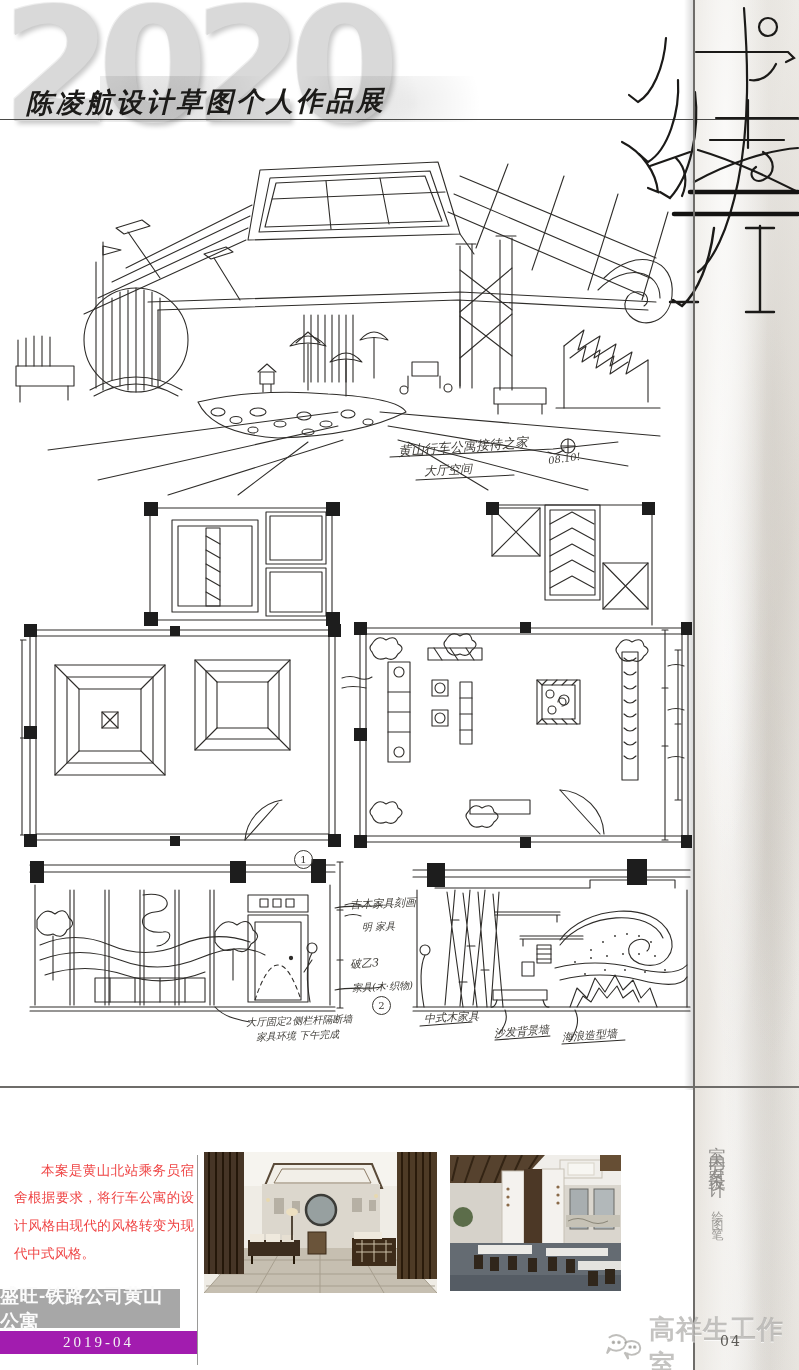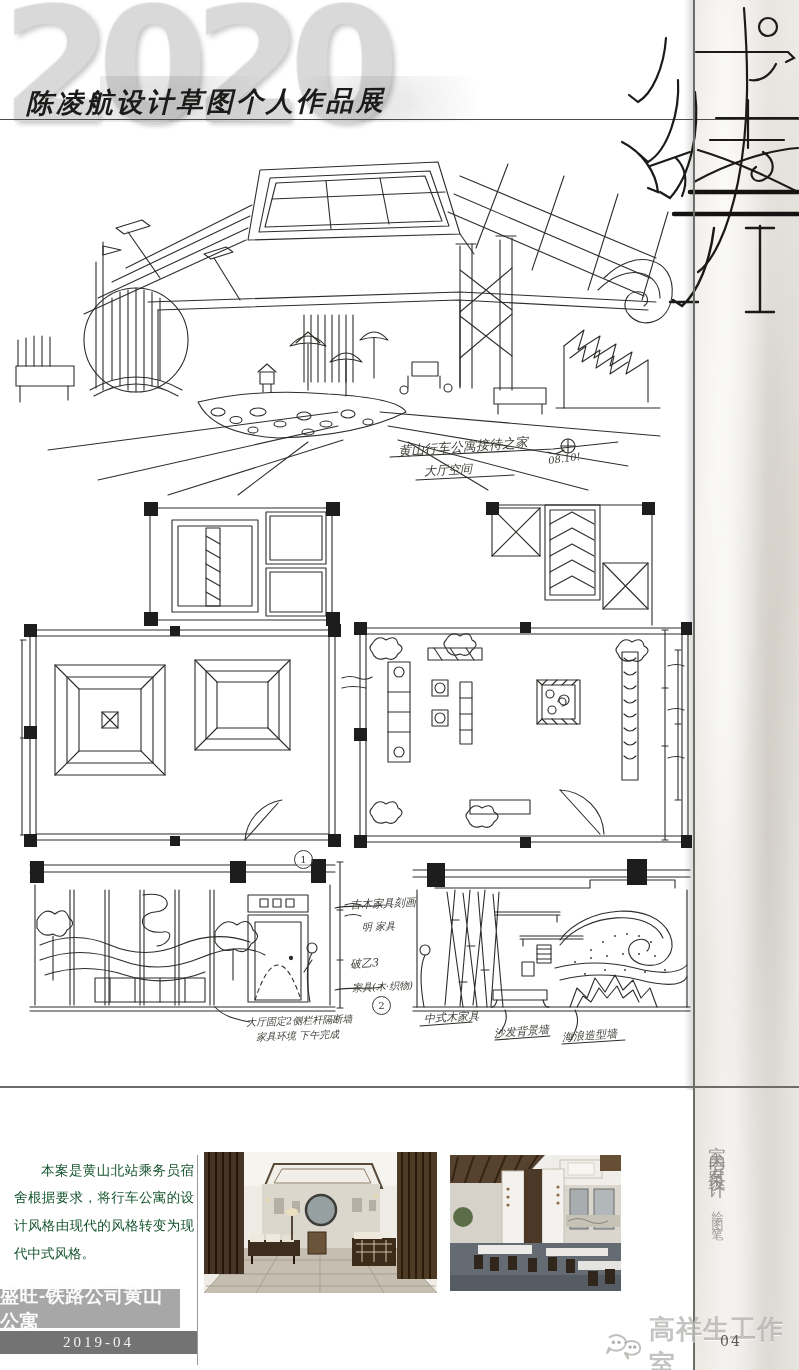--- a/index.html
+++ b/index.html
@@ -43,26 +43,26 @@
   .plans{left:20px;top:500px;}
   .elevs{left:15px;top:850px;}
 
   .hand{position:absolute;font-family:"DejaVu Serif",serif;font-style:italic;color:#3f3d38;}
   .badge{position:absolute;width:17px;height:17px;border:1.4px solid #3a3834;border-radius:50%;
     font-size:10px;color:#3a3834;display:flex;align-items:center;justify-content:center;
     font-family:"DejaVu Serif",serif;background:rgba(255,255,255,.5);}
 
   
   .desc{left:14px;top:1143px;width:180px;font-family:"Liberation Serif",serif;
-    font-size:13.5px;line-height:2.05;color:#14532d;text-align:justify;text-indent:2em;}
+    font-size:13.5px;line-height:2.05;color:#ef4444;text-align:justify;text-indent:2em;}
   .photo-col-line{left:197px;top:1155px;width:1px;height:210px;background:#9a9a98;}
   .banner-project{left:0;top:1289px;width:180px;height:39px;background:#a7a7a7;
     display:flex;align-items:center;justify-content:center;color:#fbfbfb;
     font-size:19px;font-weight:bold;letter-spacing:.5px;}
-  .banner-date{left:0;top:1331px;width:197px;height:23px;background:#737373;
+  .banner-date{left:0;top:1331px;width:197px;height:23px;background:#a21caf;
     display:flex;align-items:center;justify-content:center;color:#f3f3f3;
     font-size:15px;letter-spacing:3px;font-family:"Liberation Serif",serif;}
 
   
   .photo{overflow:hidden;background:#ddd;}
   .photo-left{left:204px;top:1152px;width:233px;height:141px;}
   .photo-right{left:450px;top:1155px;width:171px;height:136px;}
 
   
   .v-title-wrap{left:700px;top:1133px;width:34px;display:flex;flex-direction:column;align-items:center;}

